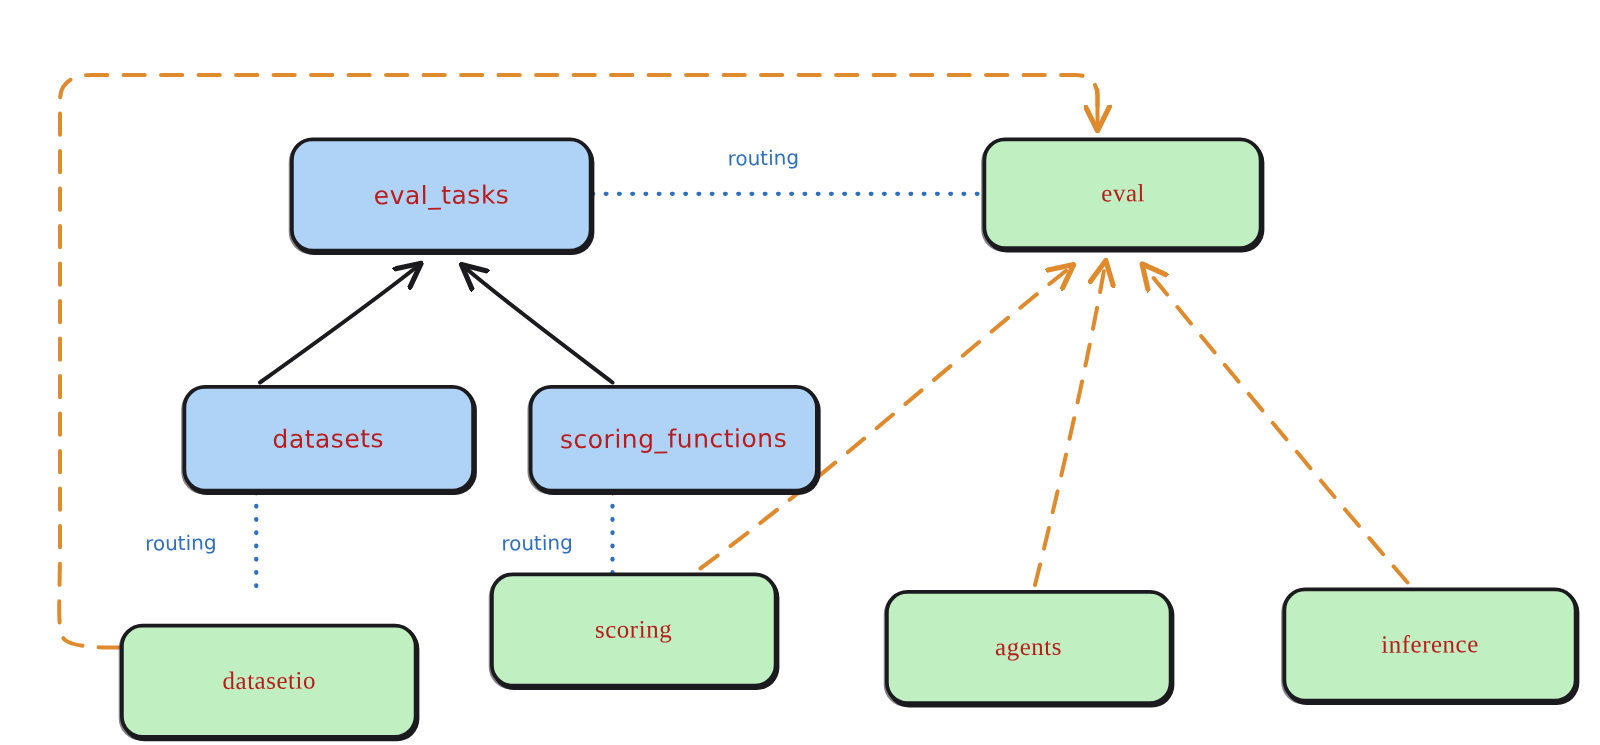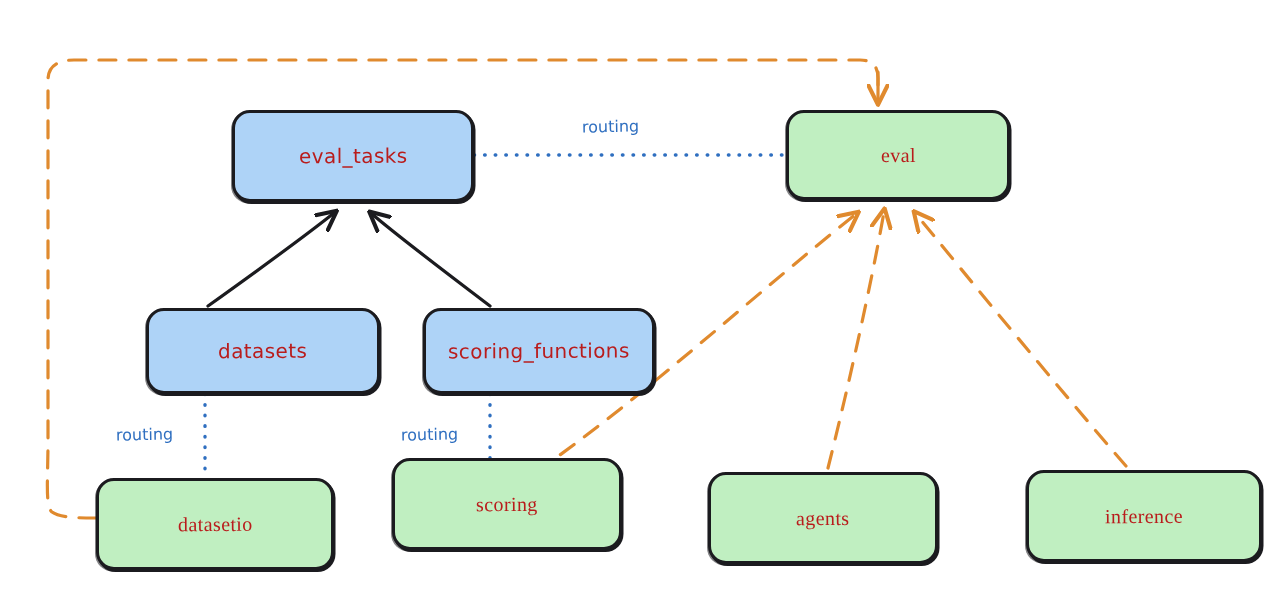--- a/index.html
+++ b/index.html
@@ -134,21 +134,21 @@
   </div>
 
   <div class="node blue" style="left:98px; top:308px; width:234px; height:86px;margin-left:48px;">
     <span class="node-label">datasets</span>
   </div>
 
   <div class="node blue" style="left:380px; top:308px; width:232px; height:86px;margin-left:43px;">
     <span class="node-label">scoring_functions</span>
   </div>
 
-  <div class="node green" style="left:96px; top:478px; width:238px; height:92px;">
+  <div class="node green" style="left:96px; top:499px; width:238px; height:92px;">
     <span class="node-label">datasetio</span>
   </div>
 
   <div class="node green" style="left:392px; top:458px; width:230px; height:92px;">
     <span class="node-label">scoring</span>
   </div>
 
   <div class="node green" style="left:708px; top:472px; width:230px; height:92px;text-align:right;">
     <span class="node-label">agents</span>
   </div>

